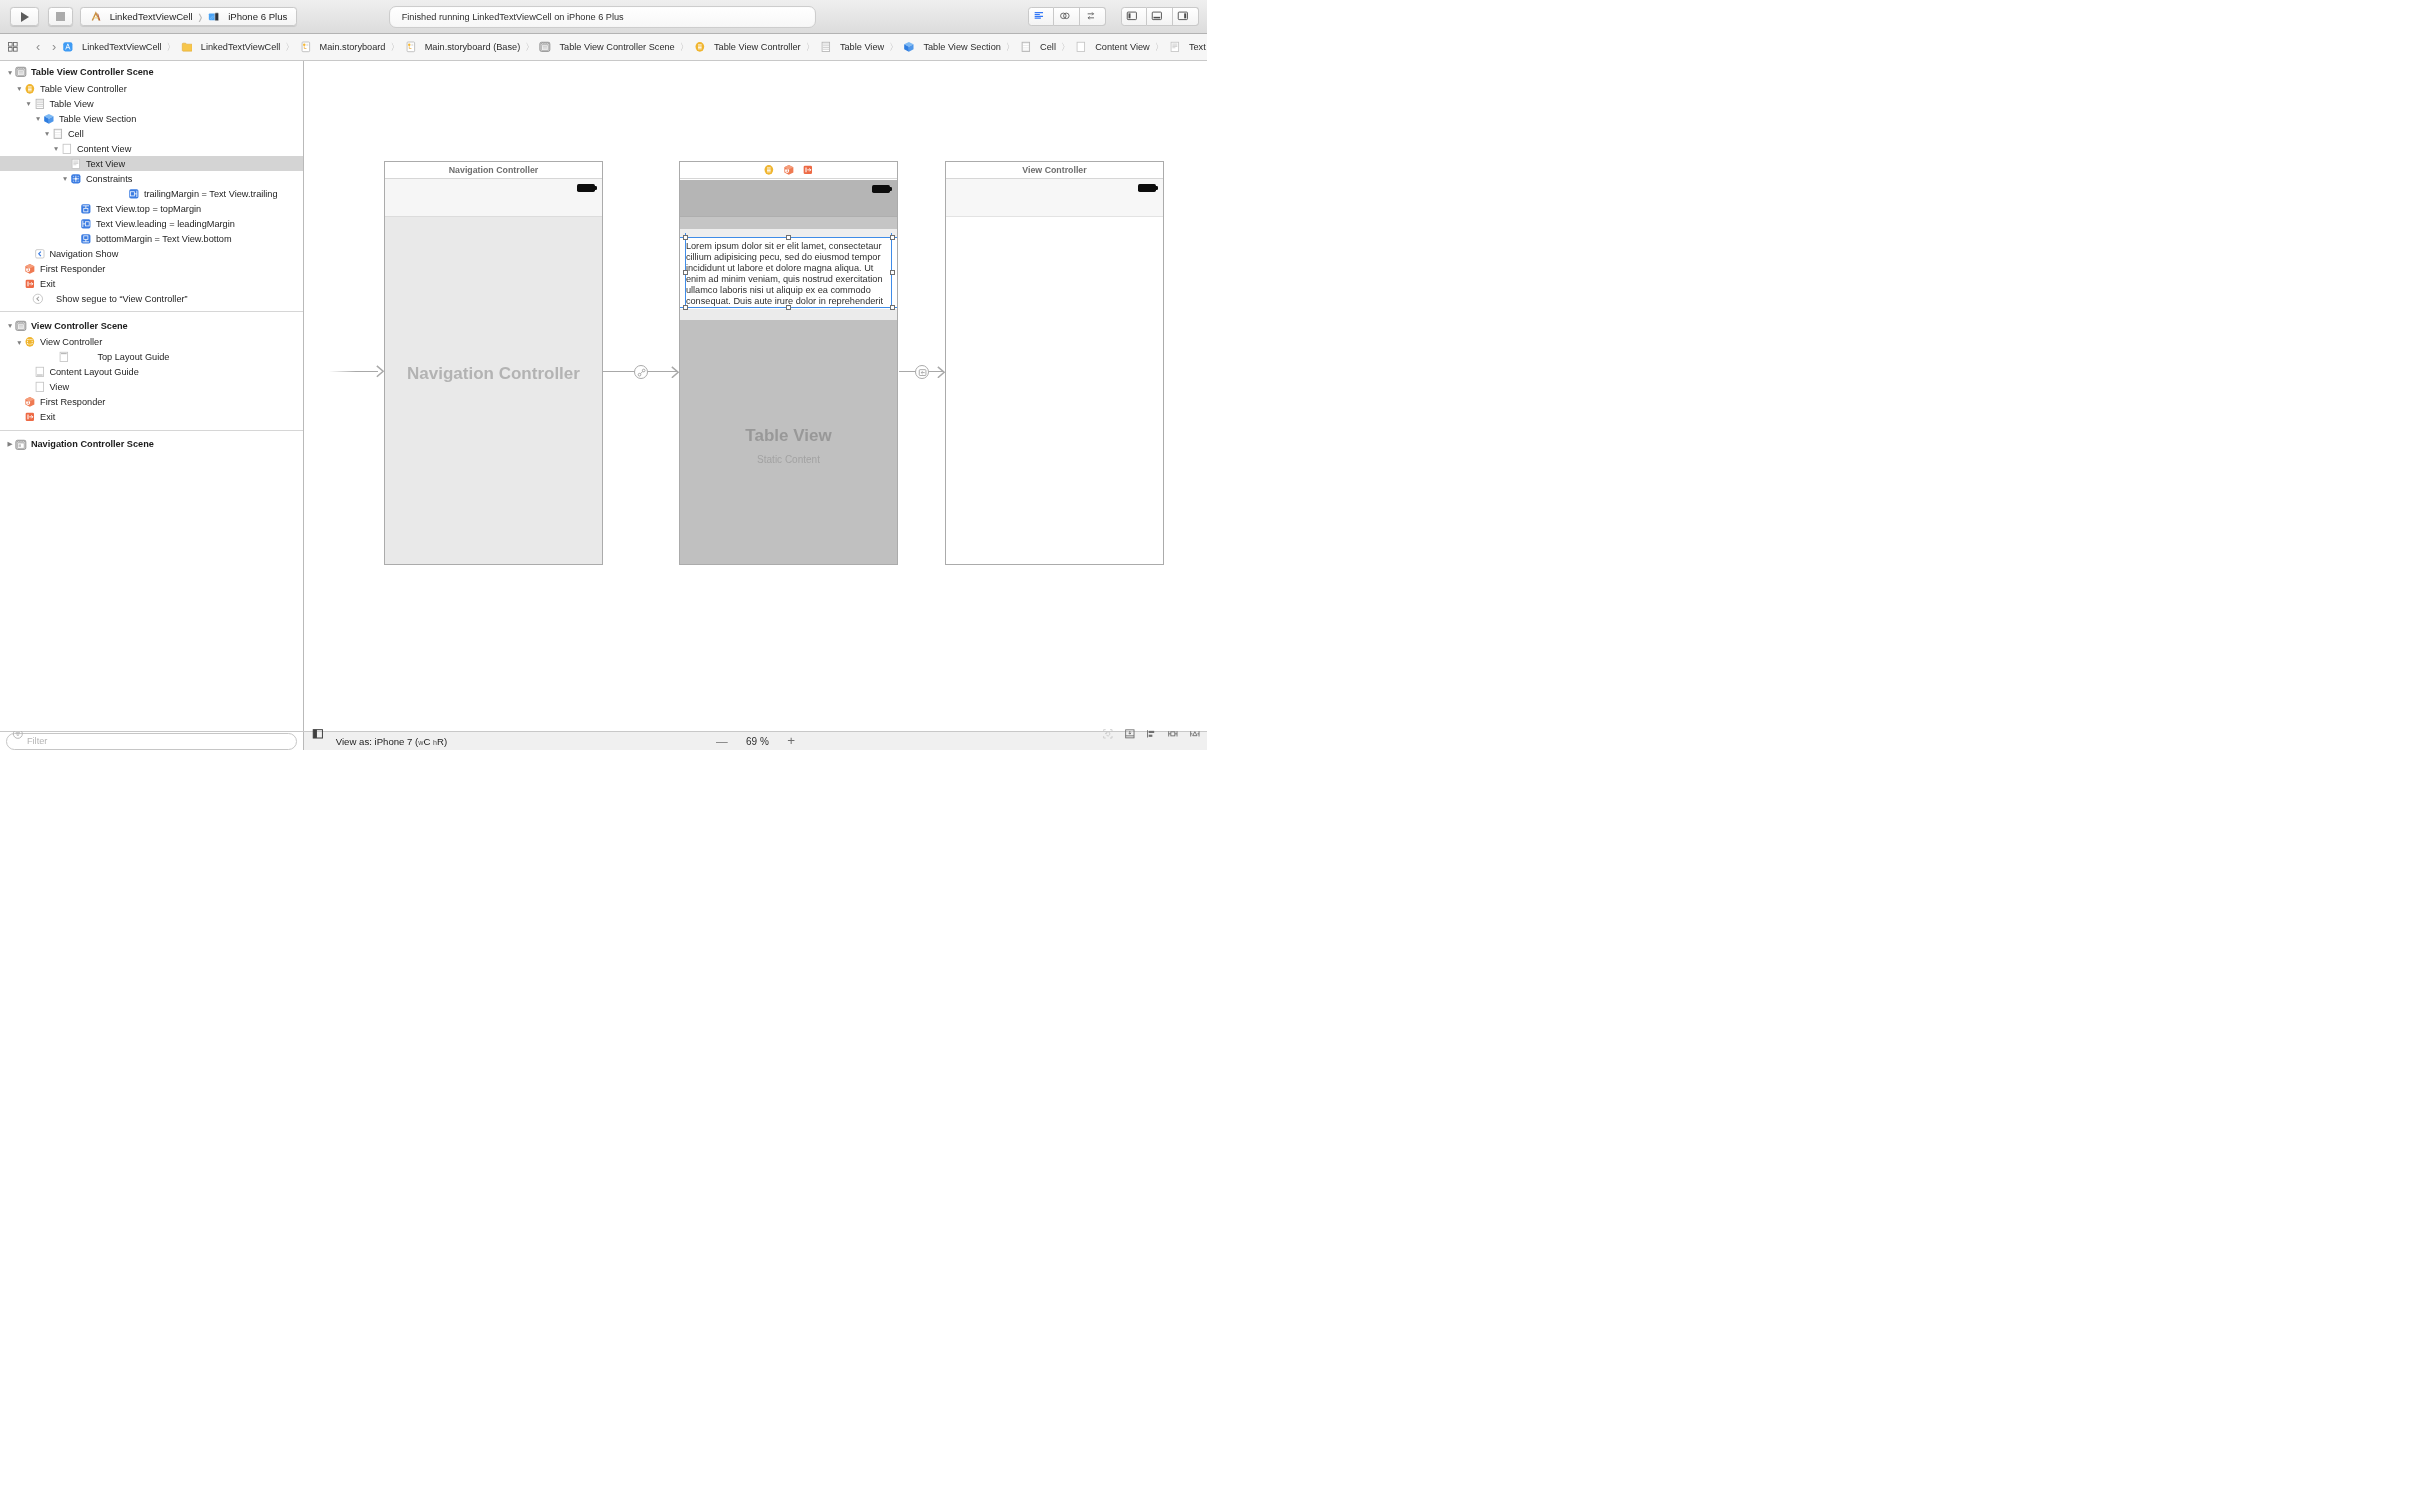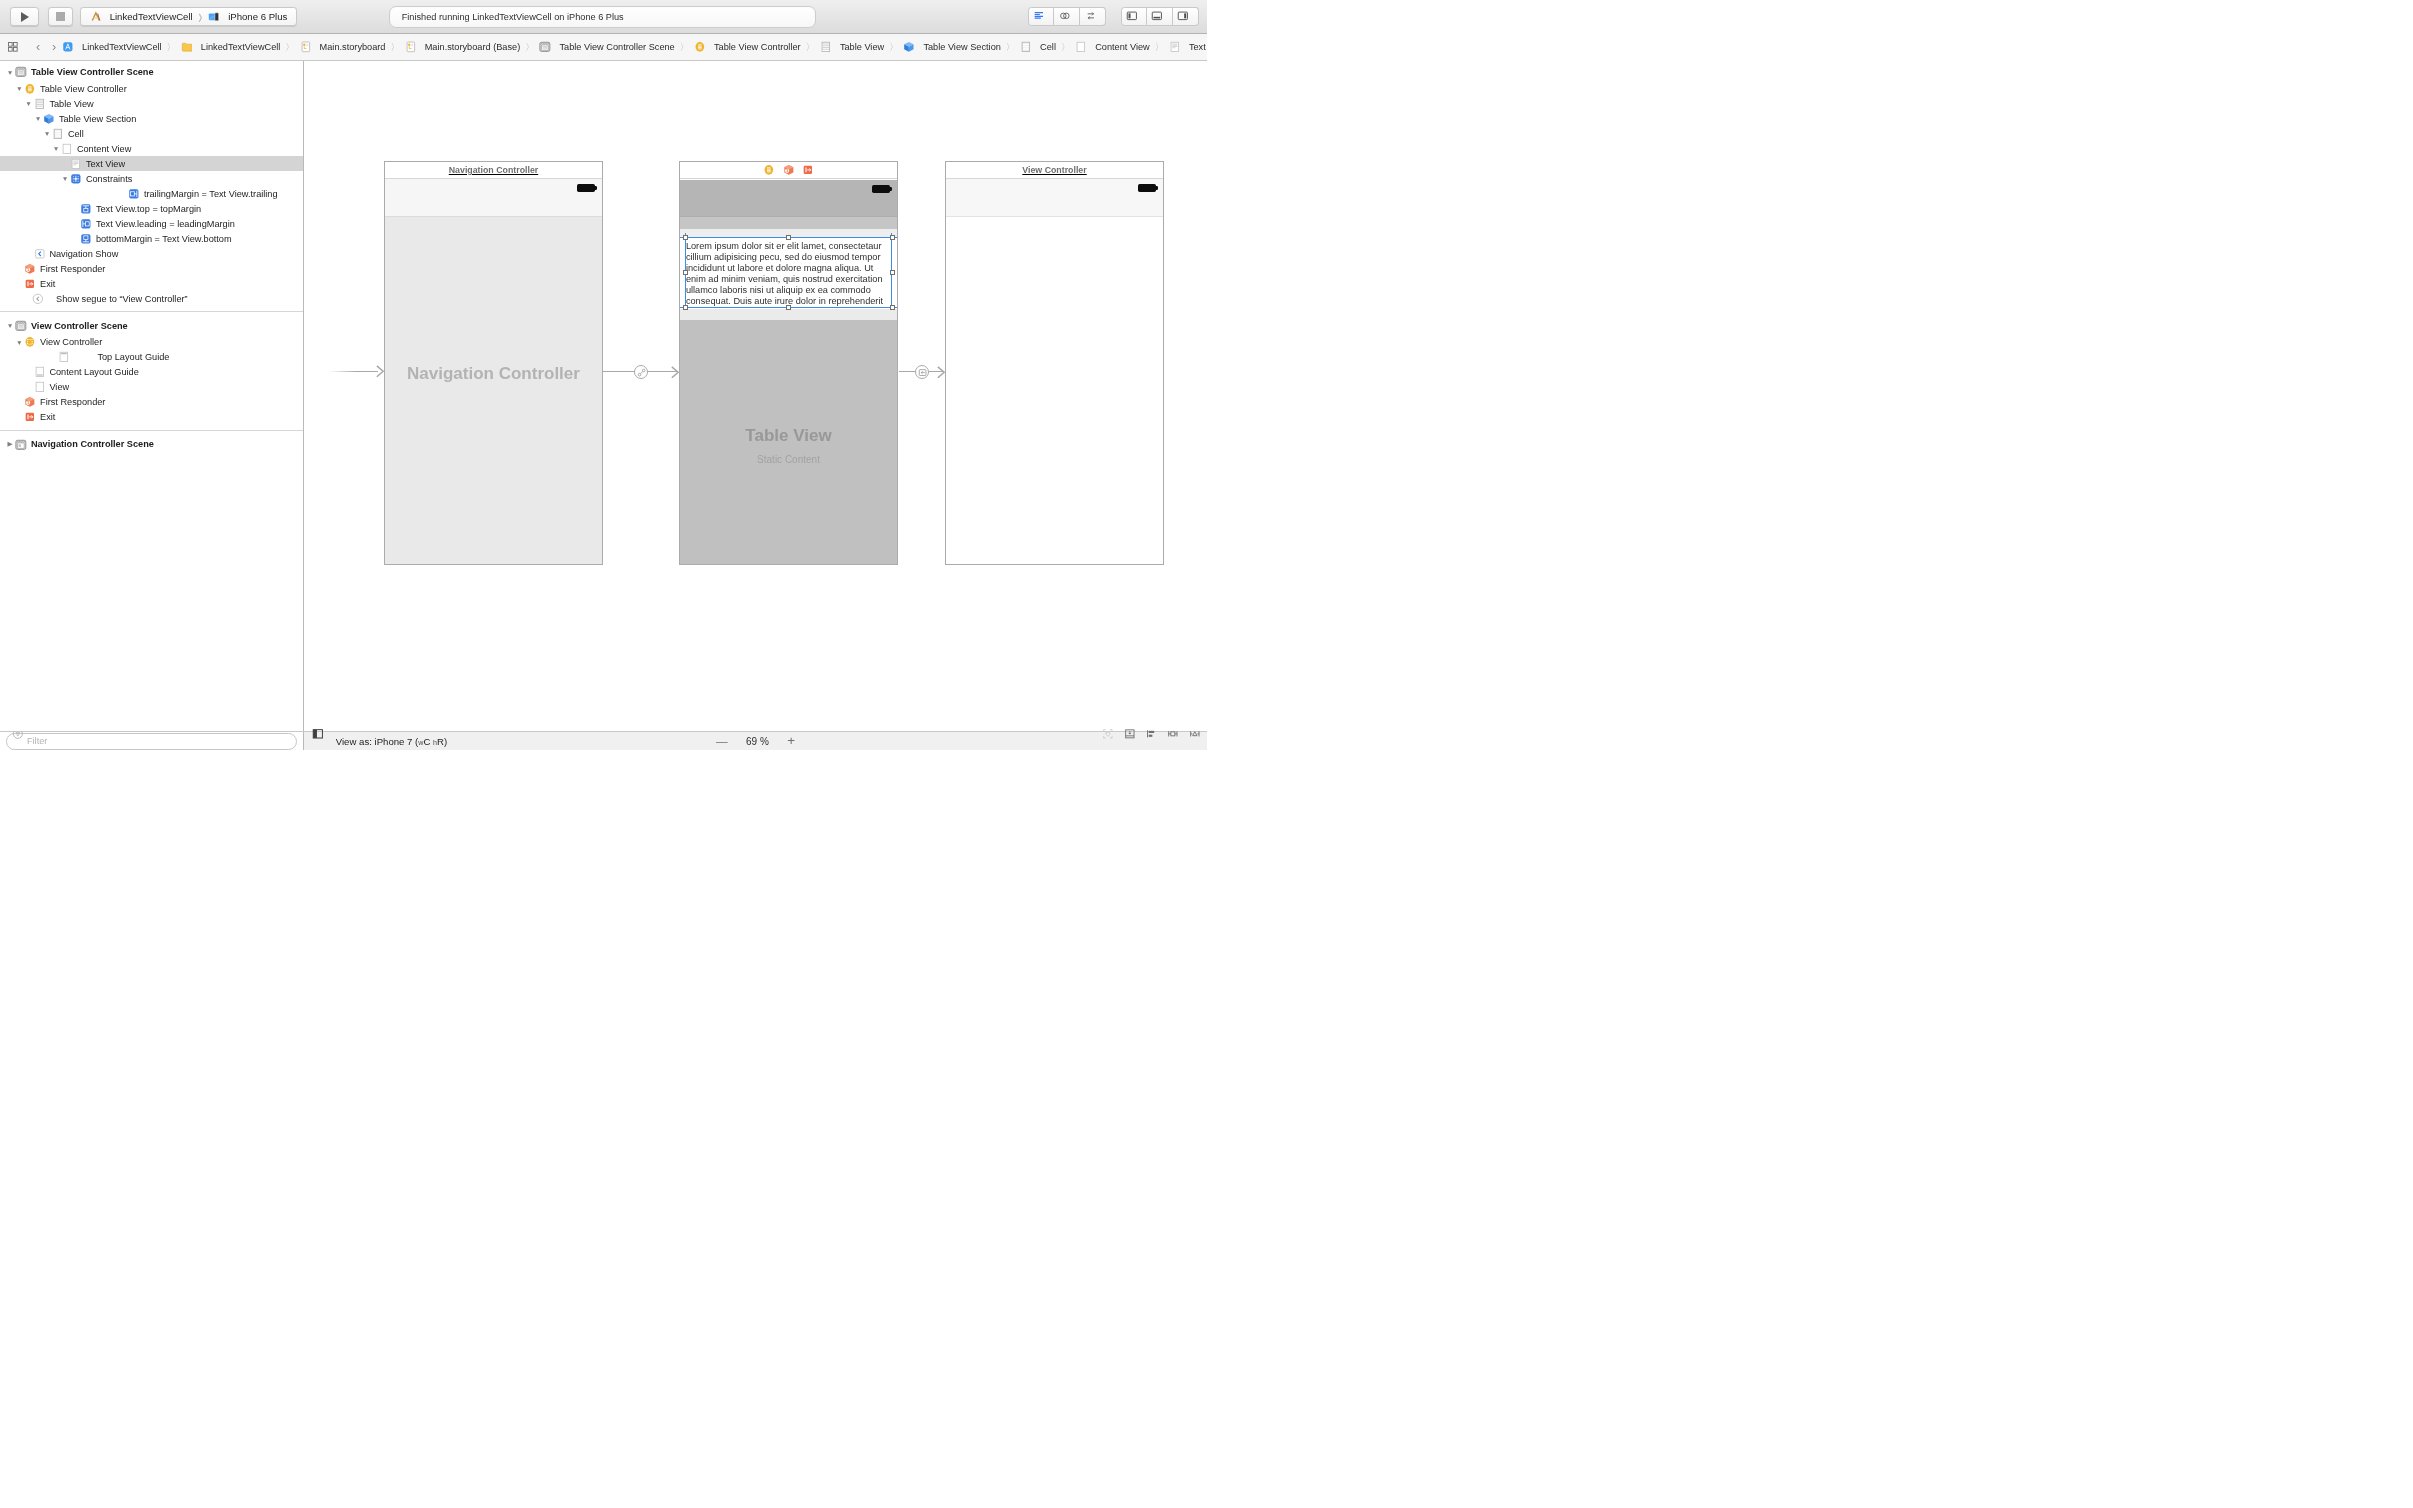--- a/index.html
+++ b/index.html
@@ -49,21 +49,21 @@
   .trow.scene-h { height:17.6px; font-weight:bold; }
   .trow.sel { background:#d4d4d4; }
   .disc { width:10px; text-align:center; font-size:6.7px; color:#7f7f7f; flex:none; }
   .tree-icon { width:11.7px; height:11.7px; flex:none; margin-right:4.2px; }
   .tree-icon svg { width:11.7px; height:11.7px; }
   .tsep { border-top:0.8px solid #d6d6d6; margin:5px 0; }
 
   
   .canvas { flex:1; position:relative; background:#ffffff; }
   .card { position:absolute; top:100px; width:219px; height:404px; background:#fff;
-    border:0.8px solid #ababab;text-decoration:underline; }
+    border:0.8px solid #ababab; }
   .card-hd { height:17px; border-bottom:0.8px solid #d6d6d6; display:flex; align-items:center;
     justify-content:center; gap:7.5px; font-size:8.8px; font-weight:bold; color:#6e6e6e; background:#fff; }
   .card-hd .tree-icon { margin:0; }
   .battery { position:absolute; width:17.6px; height:8.4px; background:#0d0d0d; border-radius:1.7px; right:7.5px; top:5px; }
   .battery:after { content:''; position:absolute; right:-2.5px; top:2.1px; width:1.7px; height:4.2px; background:#0d0d0d; border-radius:0 1.3px 1.3px 0; }
   .layer { position:absolute; left:0; right:0; }
   .wm-big { font-size:17px; font-weight:bold; color:#b3b3b3; text-align:center; }
   .tv-wm-title { font-size:17px; font-weight:bold; color:#989898; text-align:center; }
   .tv-wm-sub { font-size:10px; color:#a2a2a2; text-align:center; margin-top:7.5px; }
   .textview { position:absolute; left:0; right:0; top:75px; height:71px; background:#fff;

